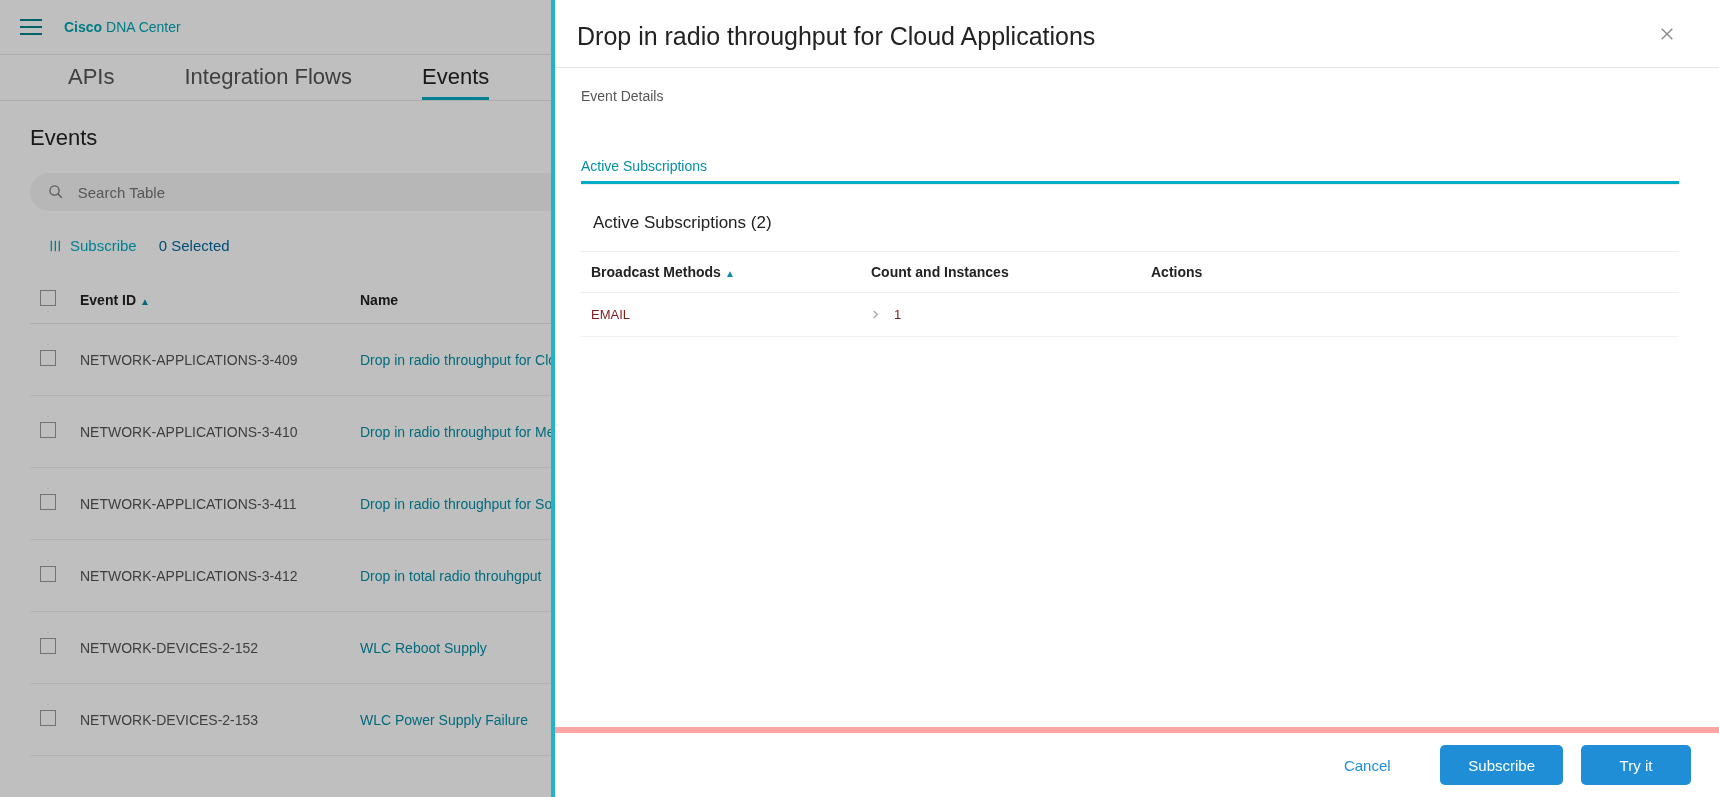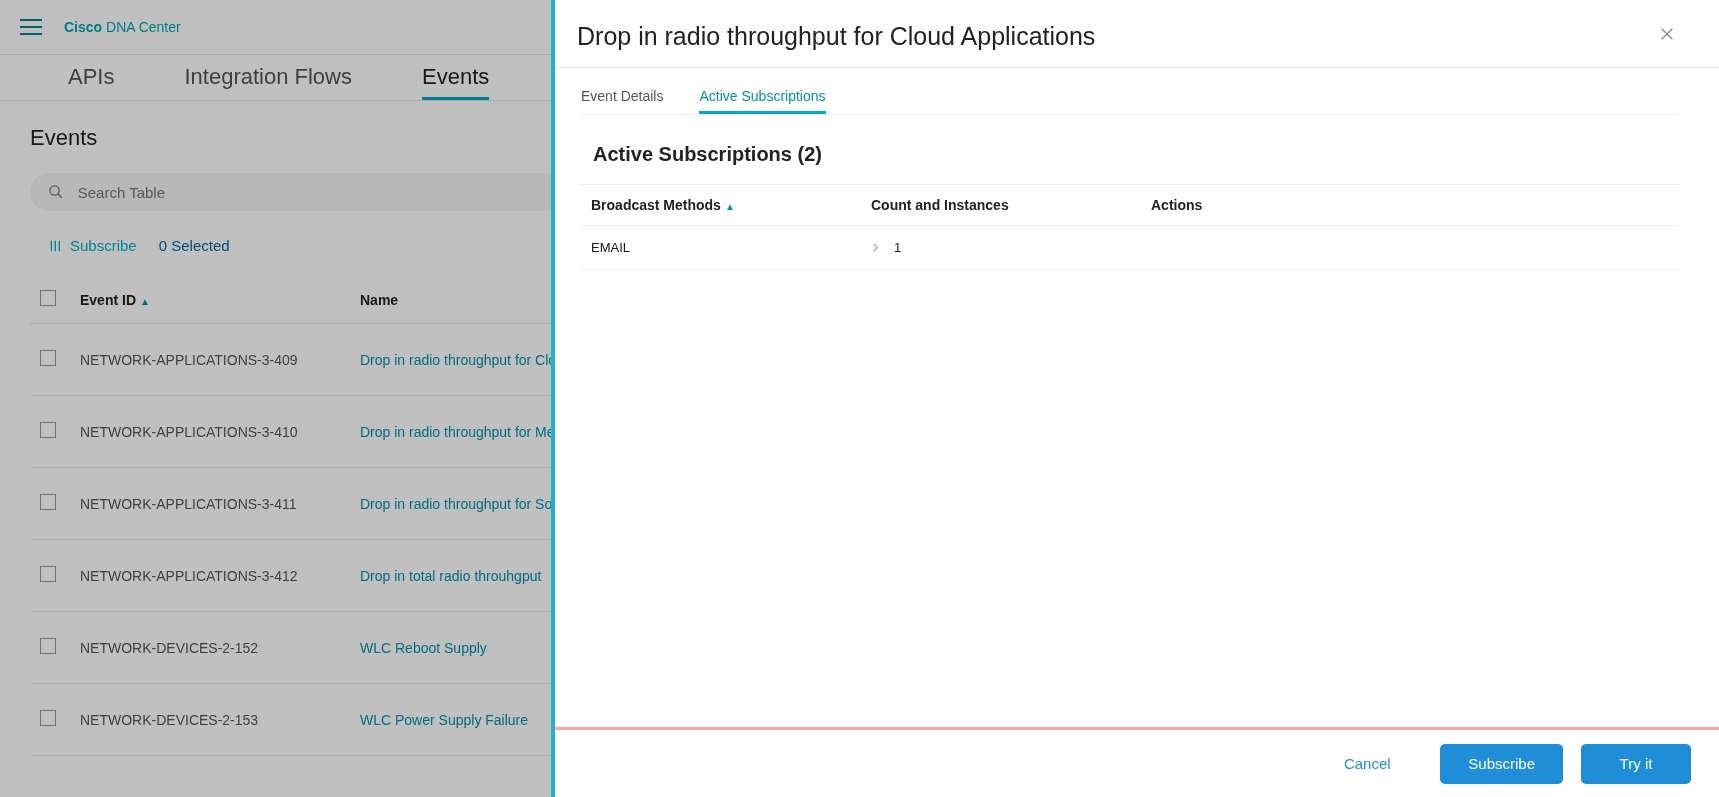--- a/index.html
+++ b/index.html
@@ -41,36 +41,36 @@
 
   
   .panel{ position:absolute; right:0; top:0; bottom:0; width:1168px; background:#fff; border-left:4px solid #1fb4cd; display:flex; flex-direction:column;}
   .panel-hd{ padding:22px 40px 16px 22px; border-bottom:1px solid #e6e6e6; display:flex; align-items:flex-start; justify-content:space-between;}
   .panel-title{ font-size:25px; font-weight:400; color:#222;}
   .close-x{ color:#888; cursor:pointer; padding:4px;}
   .close-x svg{ width:16px; height:16px;}
 
   .panel-body{ flex:1; overflow:auto; padding:0 40px 20px 26px; }
 
-  .subtabs{ display:flex; gap:36px; border-bottom:1px solid #eee; padding-top:12px;}
+  .subtabs{ display:flex; gap:36px; border-bottom:1px solid #eee; padding-top:12px;flex-direction:column;}
   .subtab{ font-size:14px; color:#555; padding:8px 0 10px; cursor:pointer;}
   .subtab.active{ color:#0390a8; border-bottom:3px solid #00adc4; padding-bottom:7px; font-weight:400;}
 
-  .sub-heading{ font-size:20px; color:#222; margin:28px 0 18px 12px; font-weight:700;}
+  .sub-heading{ font-size:17px; color:#222; margin:28px 0 18px 12px; font-weight:400;}
 
   table.subs{ width:100%; border-collapse:collapse;}
   table.subs th{ text-align:left; font-size:14px; font-weight:600; color:#222; padding:12px 10px; border-top:1px solid #eee; border-bottom:1px solid #eee;}
-  table.subs td{ font-size:13px; color:#0f172a; padding:14px 10px; border-bottom:1px solid #f0f0f0; vertical-align:middle;}
+  table.subs td{ font-size:13px; color:#7f1d1d; padding:14px 10px; border-bottom:1px solid #f0f0f0; vertical-align:middle;}
   th.col-method{ width:280px; padding-left:16px;}
   td.col-method{ padding-left:16px;}
   th.col-count{ width:280px;}
   .chev{ color:#aaa; margin-right:14px; display:inline-block;}
   .chev svg{ width:9px; height:9px;}
 
-  .panel-ft{ height:70px; border-top:3px solid #fca5a5; display:flex; align-items:center; justify-content:flex-end; gap:18px; padding-right:28px;}
+  .panel-ft{ height:70px; border-top:6px solid #fca5a5; display:flex; align-items:center; justify-content:flex-end; gap:18px; padding-right:28px;}
   .btn{ height:40px; min-width:110px; border-radius:5px; border:none; font-size:15px; cursor:pointer; padding:0 28px; font-weight:500;}
   .btn-primary{ background:#1f8ed6; color:#fff;}
   .btn-ghost{ background:transparent; color:#1f8ed6;}
 </style>
 </head>
 <body>
 
 <div class="app">
   <div class="bg">
     <div class="topbar">

